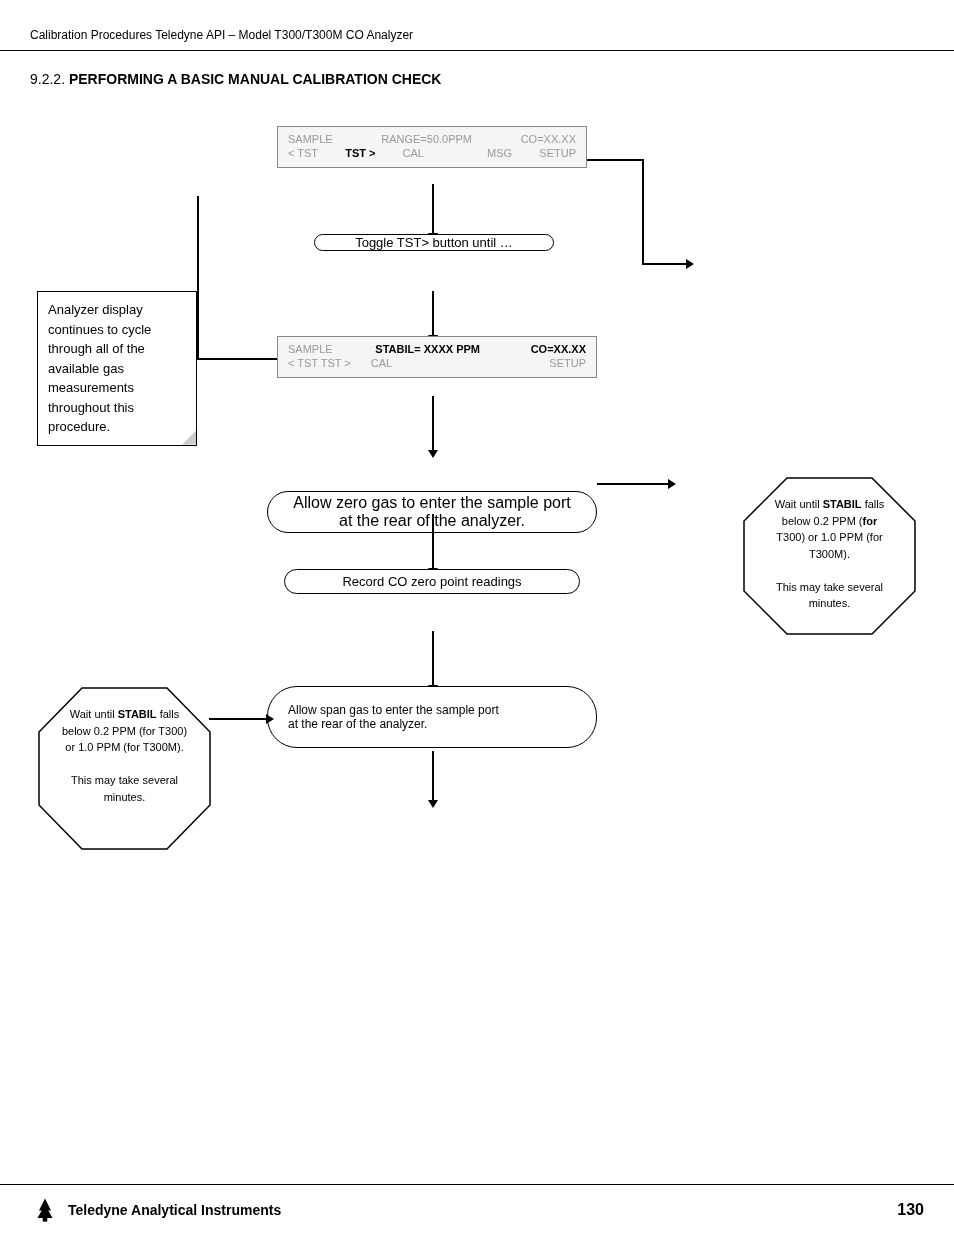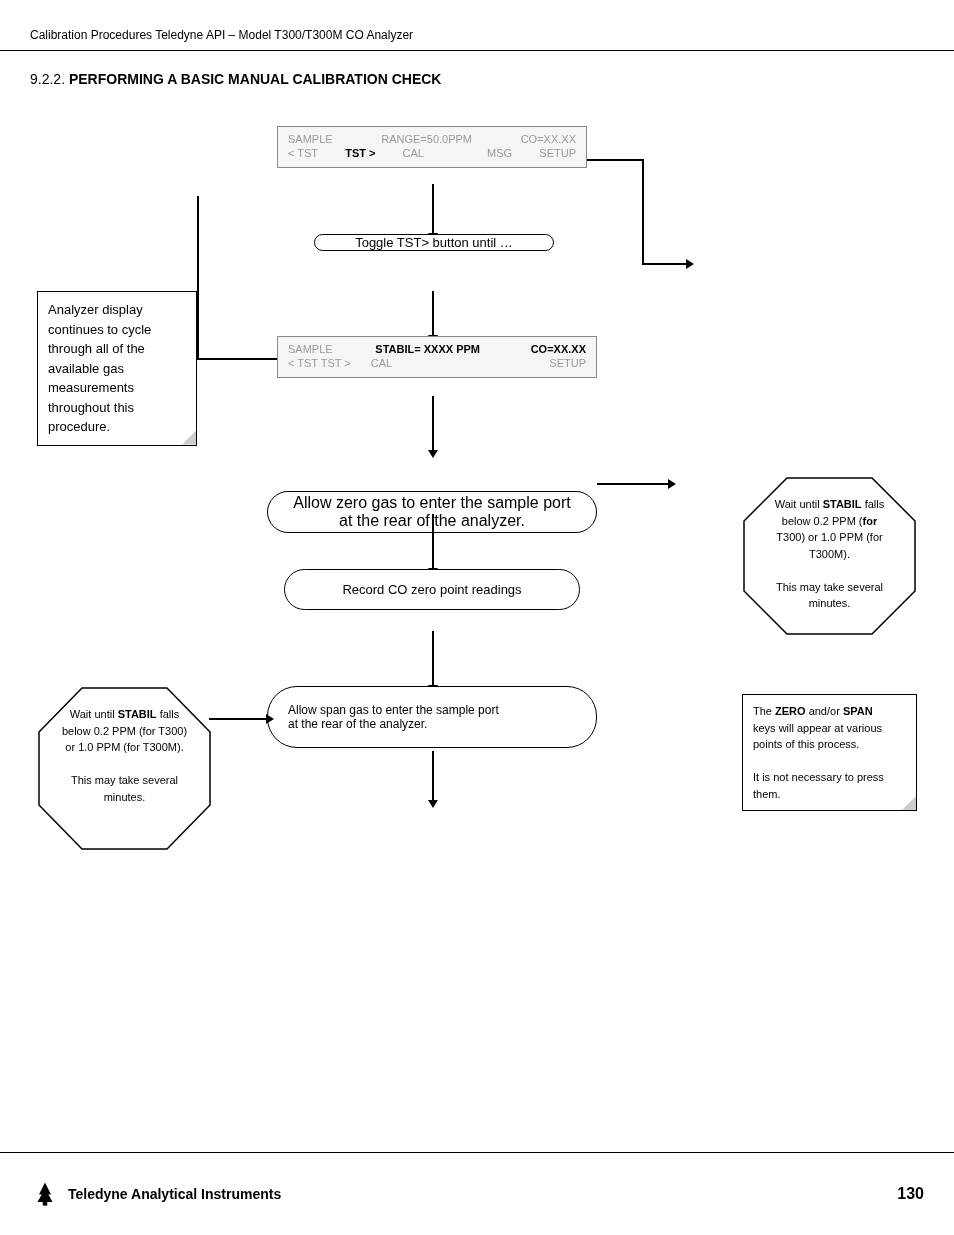--- a/index.html
+++ b/index.html
@@ -17,21 +17,21 @@
       border-bottom: 1.5px solid #000;
       font-size: 12px;
       font-weight: normal;
     }
     .page-footer {
       position: absolute;
       bottom: 0;
       left: 0;
       right: 0;
       border-top: 1.5px solid #000;
-      padding: 26px 30px;
+      padding: 10px 30px;
       display: flex;
       align-items: center;
       justify-content: space-between;
     }
     .footer-brand {
       display: flex;
       align-items: center;
       gap: 8px;
       font-size: 14px;
       font-weight: bold;
@@ -200,21 +200,21 @@
     </div>
 
     <div class="arrow-down" style="left:395px; top:300px; height:55px;"></div>
 
     <div class="pill-box" style="left:230px; top:355px; width:330px; padding:2px 20px; font-size:16px; text-align:center;margin-top:40px;">
       <span>Allow zero gas to enter the sample port<br>at the rear of the analyzer.</span>
     </div>
 
     <div class="arrow-down" style="left:395px; top:418px; height:55px;"></div>
 
-    <div class="pill-box" style="left:247px; top:473px; width:296px; padding:12px 20px; font-size:13px; text-align:center;">
+    <div class="pill-box" style="left:247px; top:473px; width:296px; padding:4px 20px; font-size:13px; text-align:center;">
       <span>Record CO zero point readings</span>
     </div>
 
     <div class="arrow-down" style="left:395px; top:535px; height:55px;"></div>
 
     <div class="pill-box" style="left:230px; top:590px; width:330px; padding:16px 20px; font-size:12px; text-align:left;">
       <span>Allow span gas to enter the sample port<br>at the rear of the analyzer.</span>
     </div>
 
     <div class="arrow-down" style="left:395px; top:655px; height:50px;"></div>
@@ -237,23 +237,20 @@
         <polygon points="45,2 130,2 173,45 173,115 130,158 45,158 2,115 2,45" fill="white" stroke="black" stroke-width="1.5"></polygon>
       </svg>
       <div style="position:absolute; top:20px; left:14px; right:14px; text-align:center; font-size:11px; line-height:1.5;">
         <span>Wait until <strong>STABIL</strong> falls<br>below 0.2 PPM (<strong>for</strong><br>T300) or 1.0 PPM (for<br>T300M).<br><br>This may take several<br>minutes.</span>
       </div>
     </div>
 
     <div class="line-h" style="left:560px; top:387px; width:45px;"></div>
     <div class="arrow-right" style="left:600px; top:387px; width:32px;"></div>
 
-    <div class="note-box" style="right:0px; top:598px; width:175px; font-size:11px; line-height:1.5;">
-      <span>The <strong>ZERO</strong> and/or <strong>SPAN</strong><br>keys will appear at various<br>points of this process.<br><br>It is not necessary to press<br>them.</span>
-    </div>
 
     <div style="position:absolute; left:0px; top:590px; width:175px; height:165px;">
       <svg width="175" height="165" viewBox="0 0 175 165">
         <polygon points="45,2 130,2 173,46 173,119 130,163 45,163 2,119 2,46" fill="white" stroke="black" stroke-width="1.5"></polygon>
       </svg>
       <div style="position:absolute; top:20px; left:12px; right:12px; text-align:center; font-size:11px; line-height:1.5;">
         <span>Wait until <strong>STABIL</strong> falls<br>below 0.2 PPM (for T300)<br>or 1.0 PPM (for T300M).<br><br>This may take several<br>minutes.</span>
       </div>
     </div>
 

